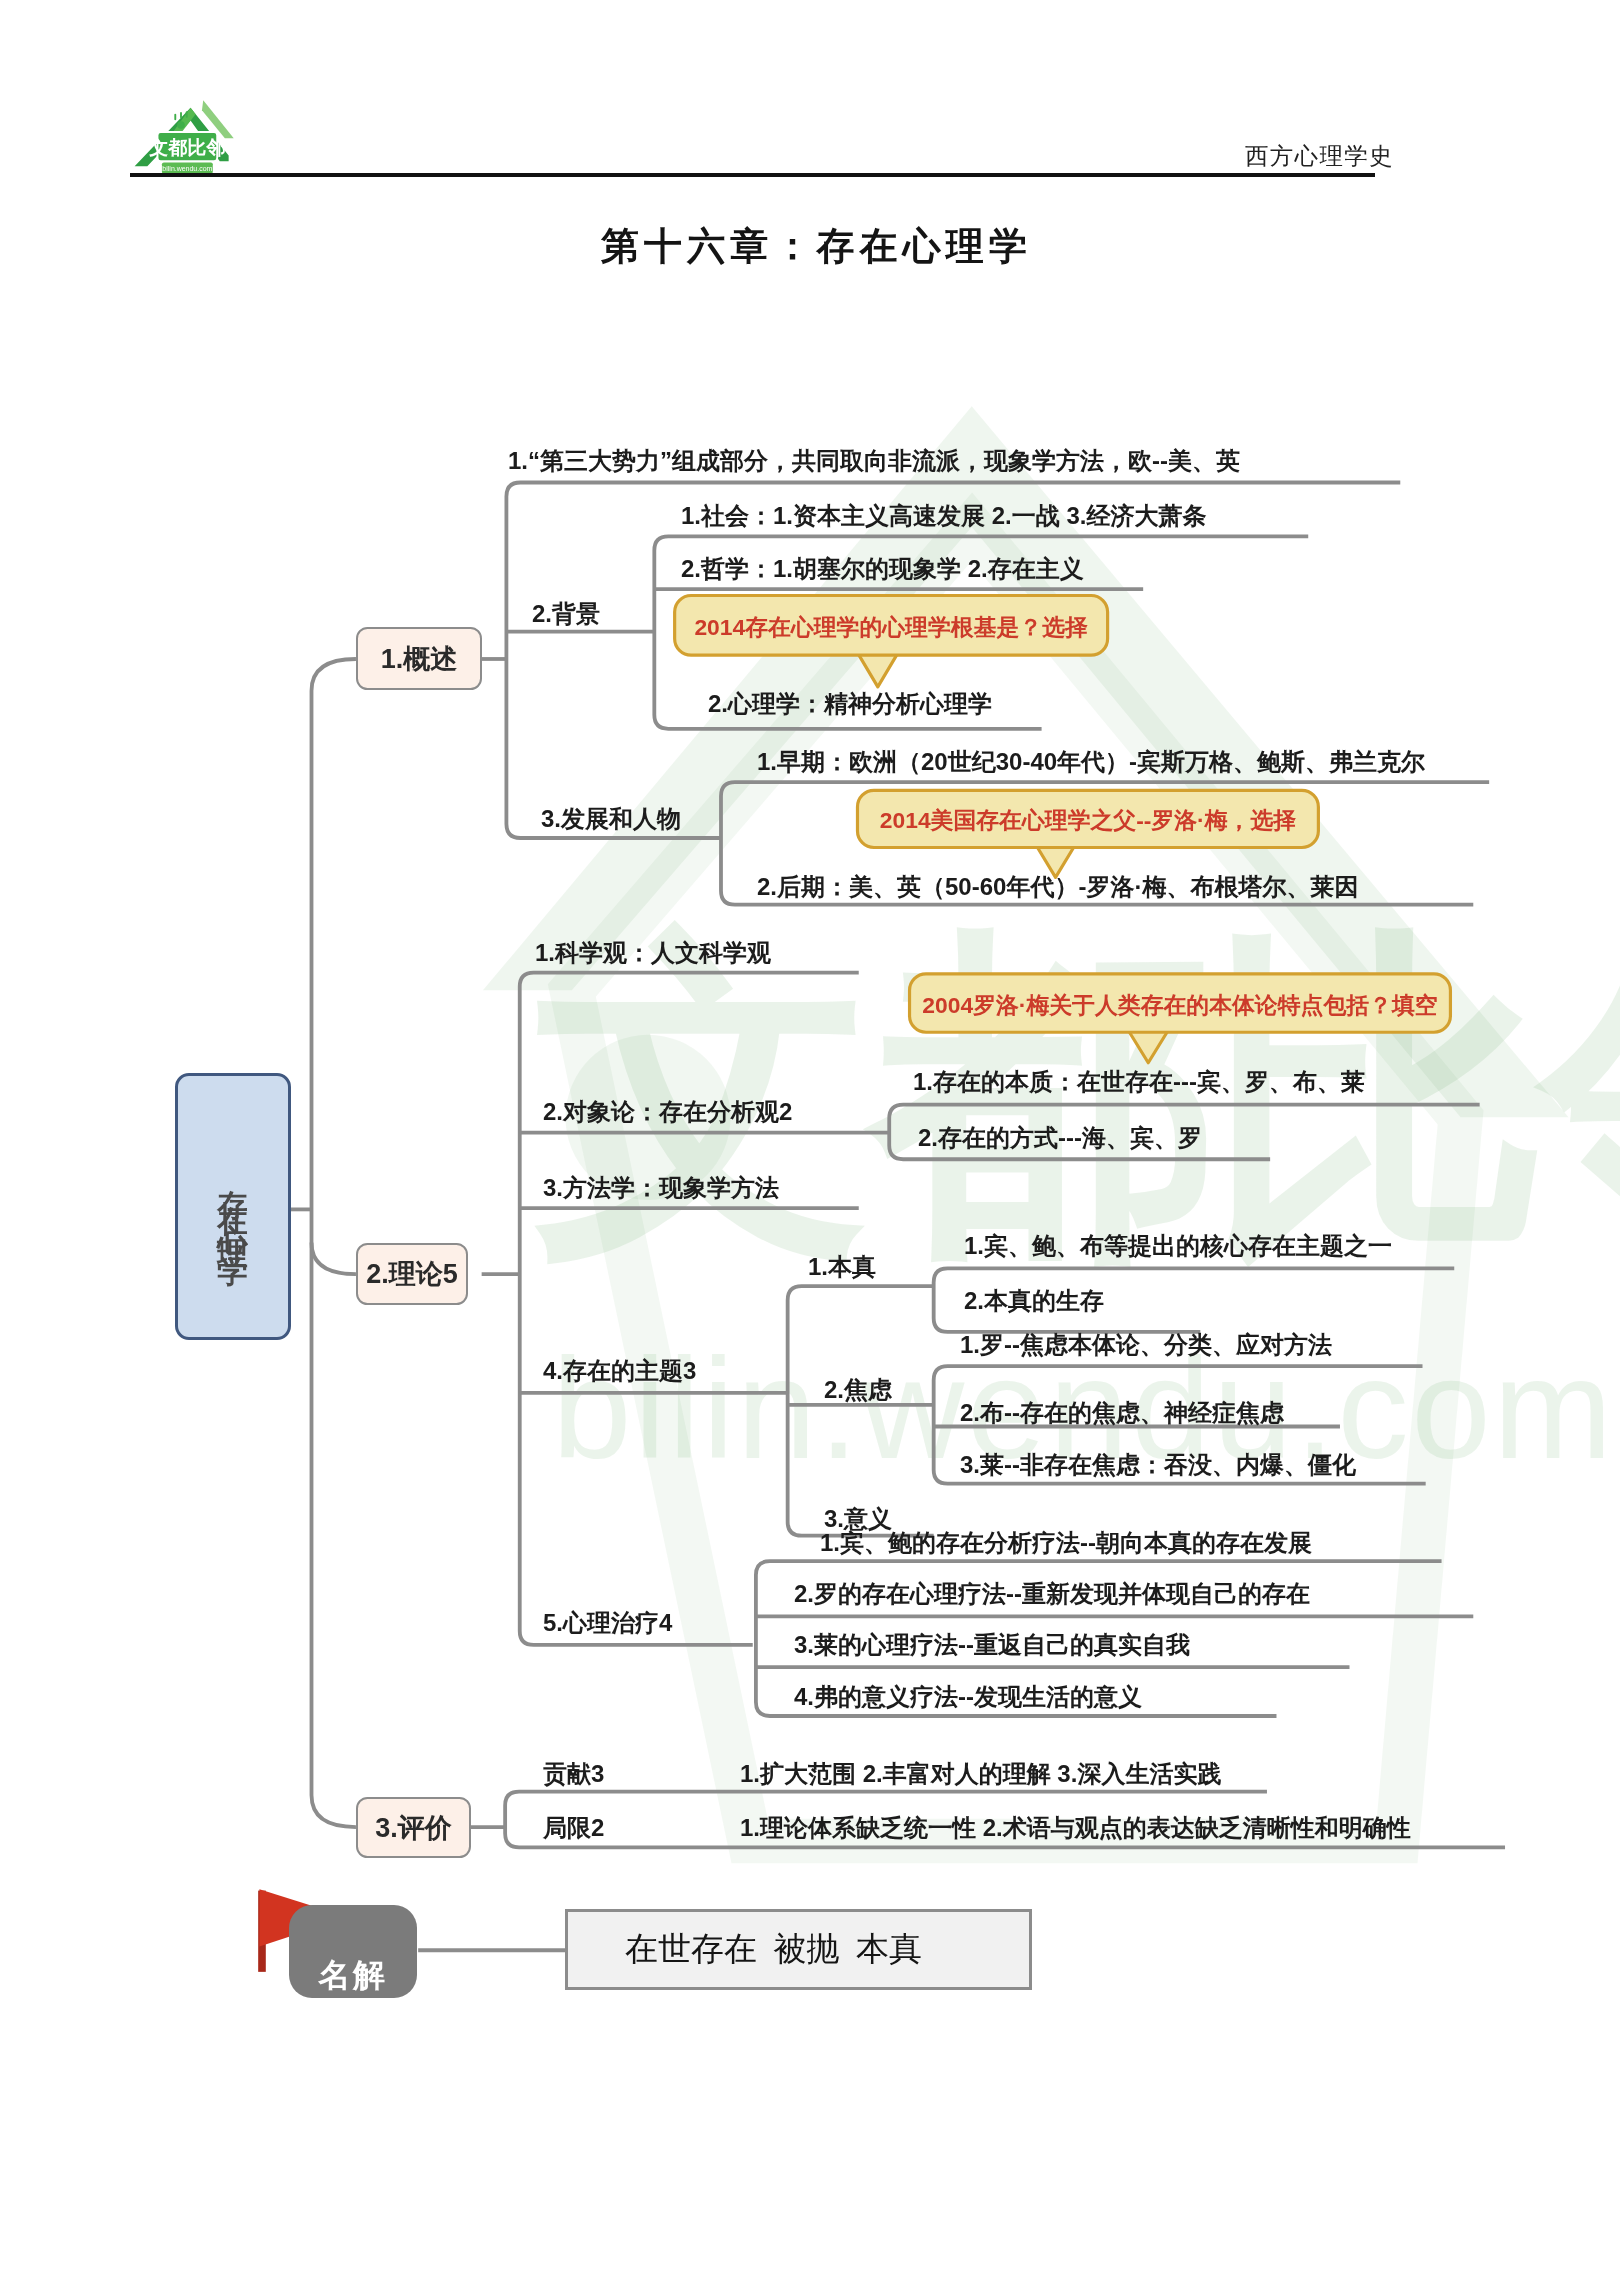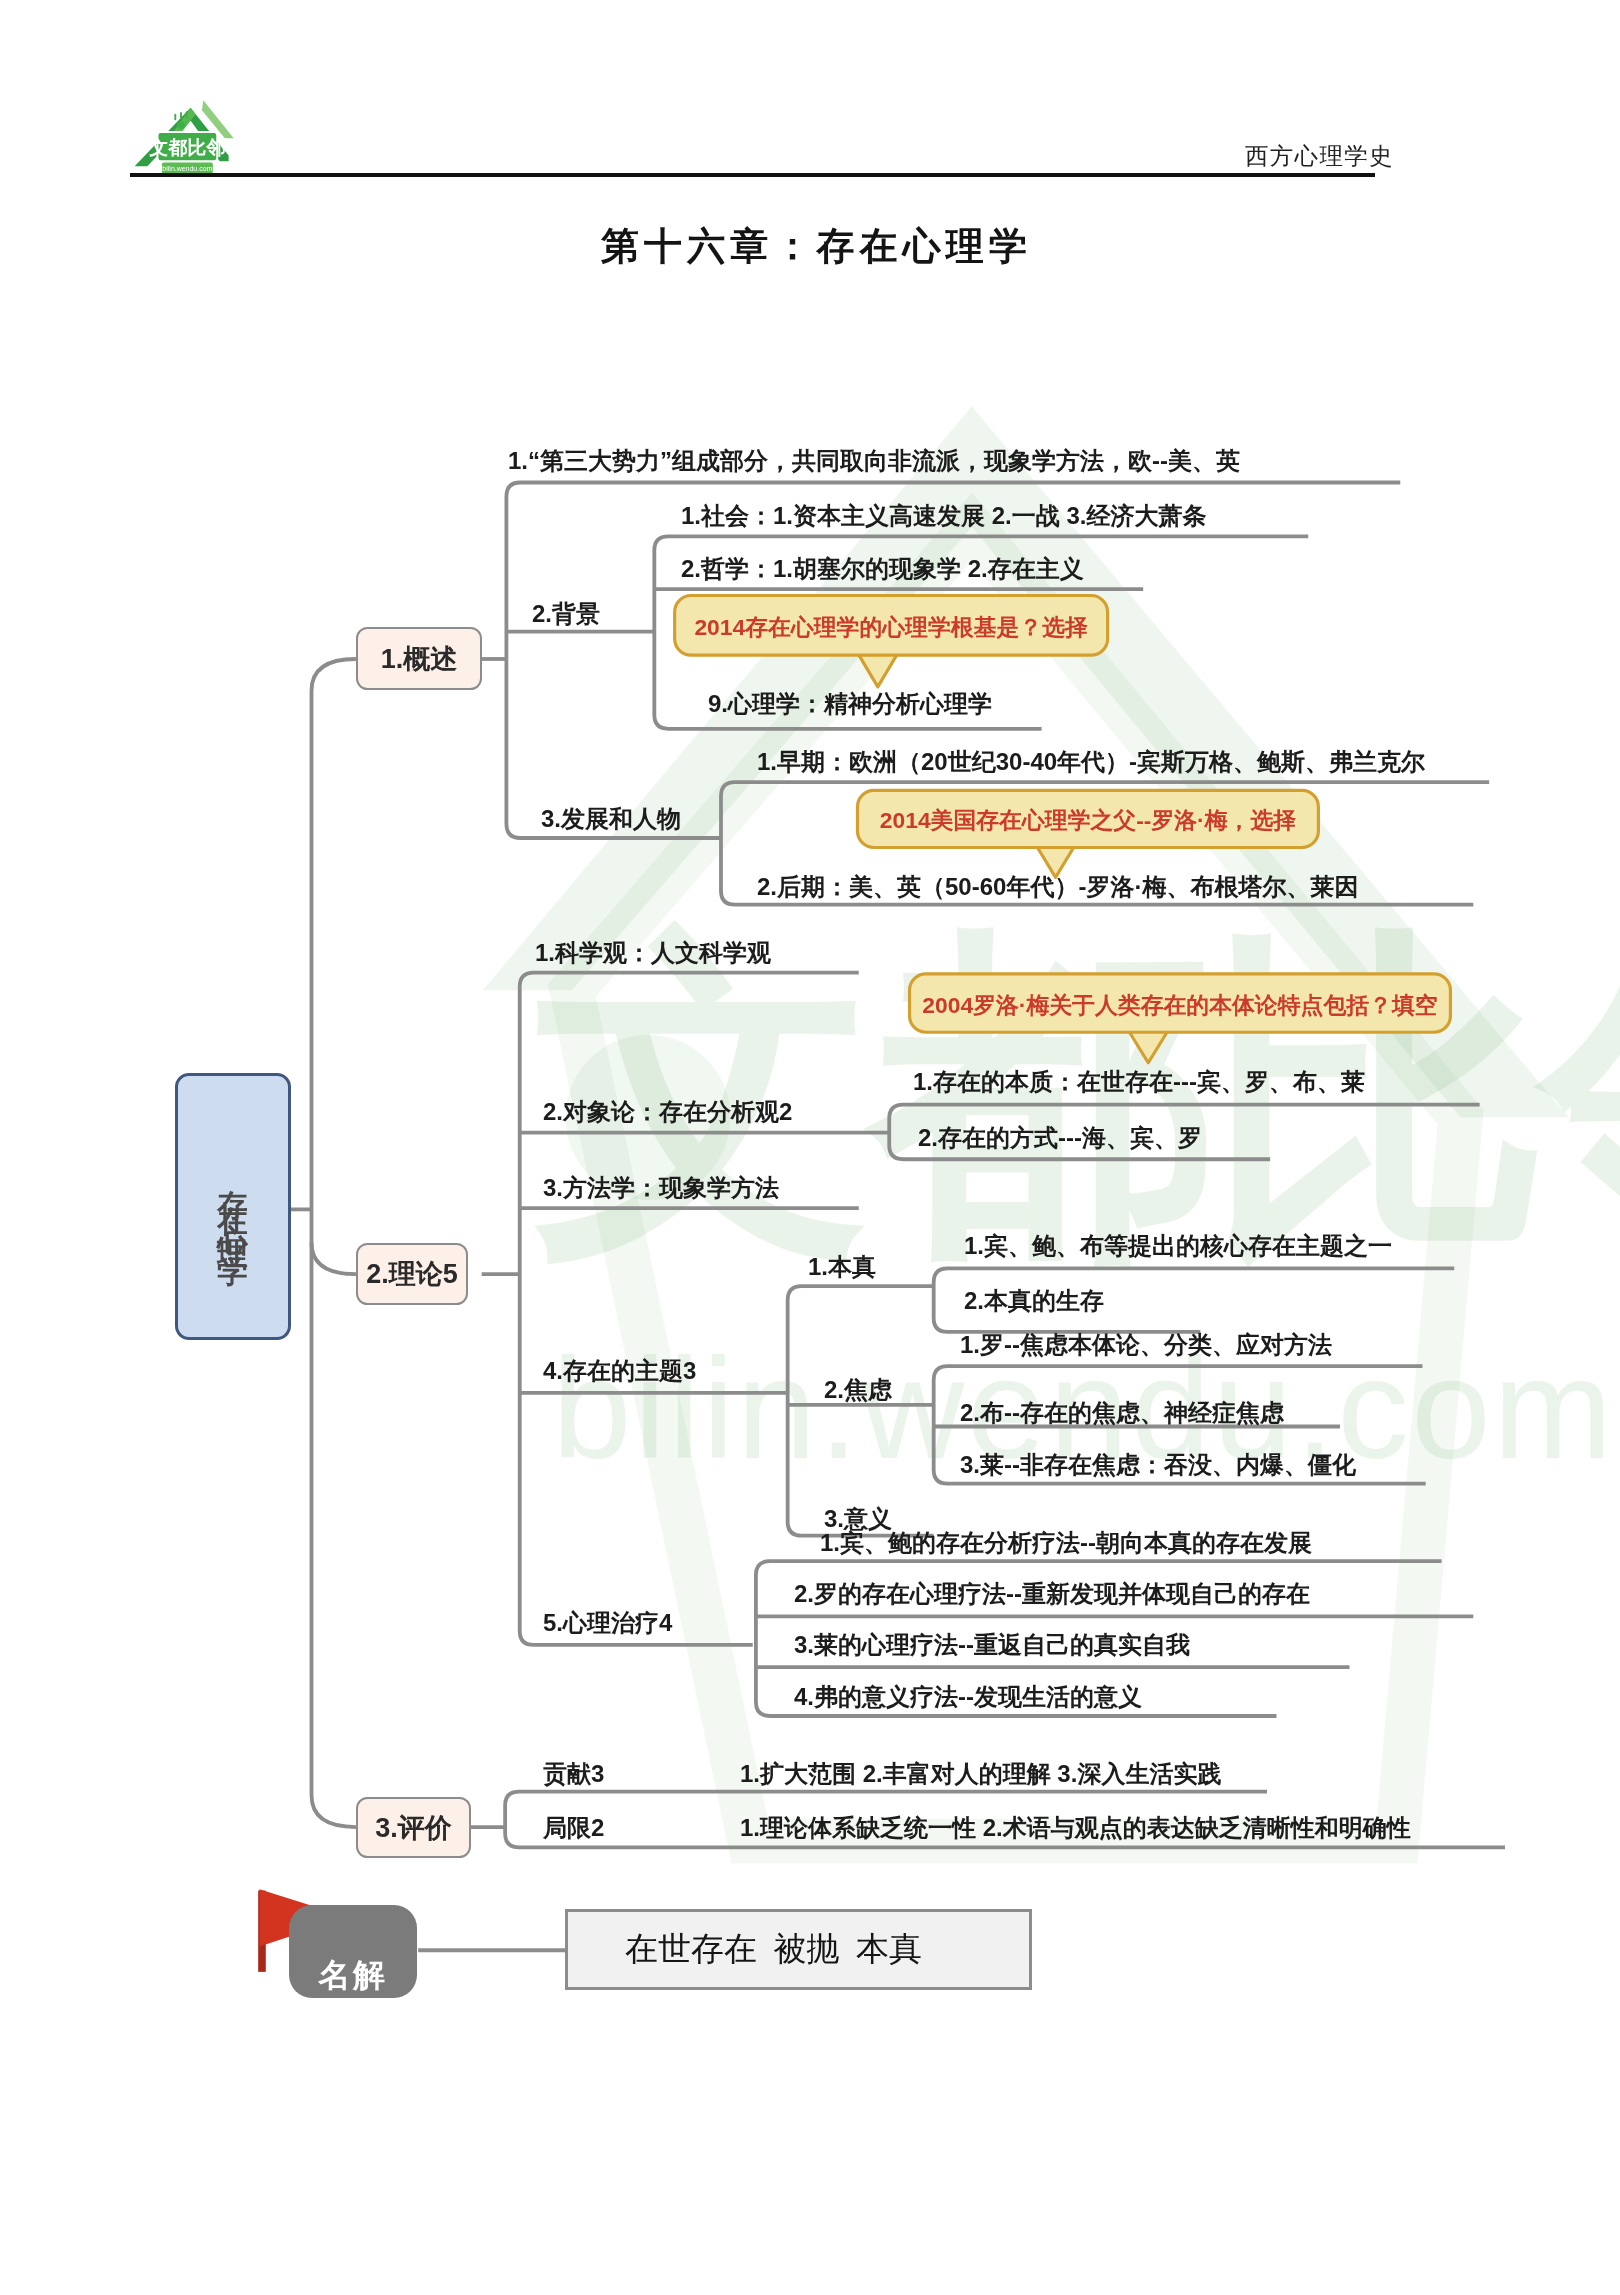--- a/index.html
+++ b/index.html
@@ -154,21 +154,21 @@
     <span>2.理论5</span>
   </div>
   <div class="topic-box" style="left:356px;top:1797px;width:115px;height:61px;">
     <span>3.评价</span>
   </div>
 
   <div class="node" style="left:508px;top:448px;">1.“第三大势力”组成部分，共同取向非流派，现象学方法，欧--美、英</div>
   <div class="node" style="left:681px;top:503px;">1.社会：1.资本主义高速发展 2.一战 3.经济大萧条</div>
   <div class="node" style="left:681px;top:556px;">2.哲学：1.胡塞尔的现象学 2.存在主义</div>
   <div class="node" style="left:532px;top:601px;">2.背景</div>
-  <div class="node" style="left:708px;top:691px;">9.心理学：精神分析心理学</div>
+  <div class="node" style="left:708px;top:691px;">2.心理学：精神分析心理学</div>
   <div class="node" style="left:757px;top:749px;">1.早期：欧洲（20世纪30-40年代）-宾斯万格、鲍斯、弗兰克尔</div>
   <div class="node" style="left:541px;top:806px;">3.发展和人物</div>
   <div class="node" style="left:757px;top:874px;">2.后期：美、英（50-60年代）-罗洛·梅、布根塔尔、莱因</div>
 
   <div class="node" style="left:535px;top:940px;">1.科学观：人文科学观</div>
   <div class="node" style="left:913px;top:1069px;">1.存在的本质：在世存在---宾、罗、布、莱</div>
   <div class="node" style="left:543px;top:1099px;">2.对象论：存在分析观2</div>
   <div class="node" style="left:918px;top:1125px;">2.存在的方式---海、宾、罗</div>
   <div class="node" style="left:543px;top:1175px;">3.方法学：现象学方法</div>
   <div class="node" style="left:964px;top:1233px;">1.宾、鲍、布等提出的核心存在主题之一</div>

